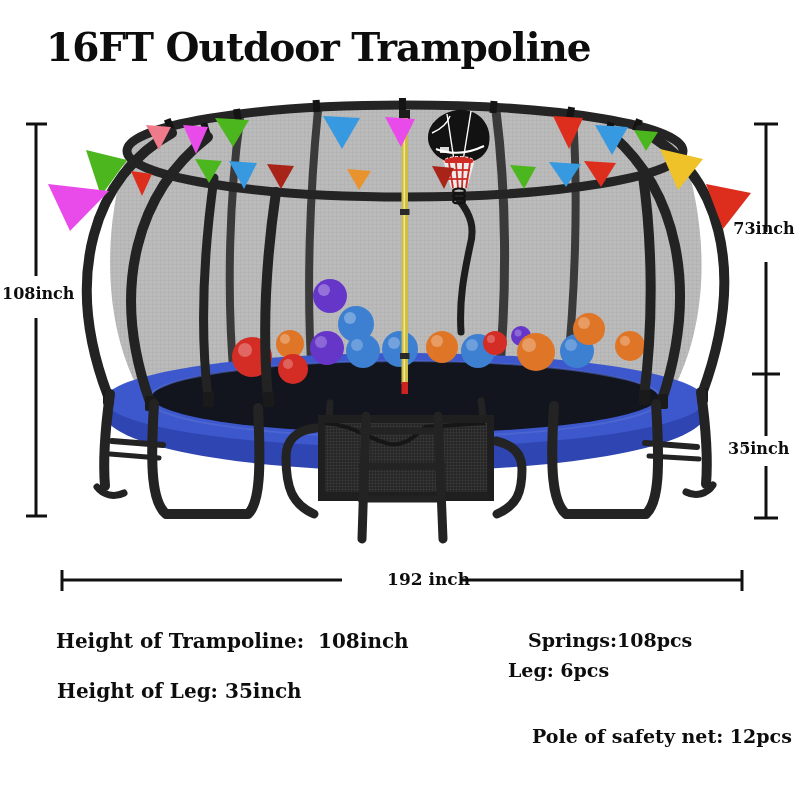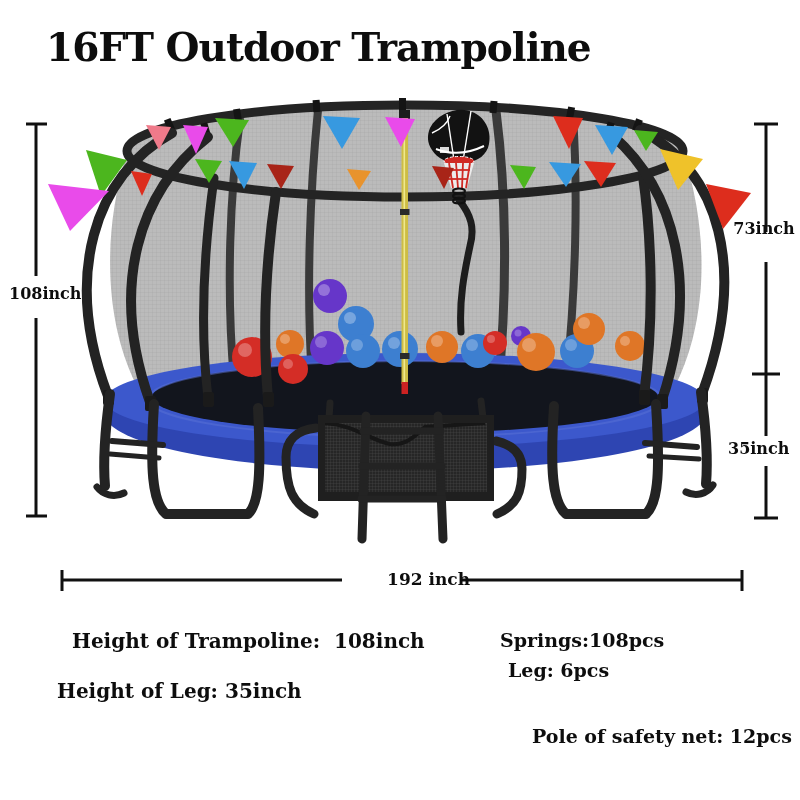--- a/index.html
+++ b/index.html
@@ -2,27 +2,27 @@
 <html><head>
 <meta charset="utf-8">
 <style>
   html,body{margin:0;padding:0;background:#ffffff;}
   .stage{position:relative;width:800px;height:800px;background:#ffffff;overflow:hidden;
          font-family:"DejaVu Serif","Liberation Serif",serif;}
   .stage svg{position:absolute;left:0;top:0;}
   .lbl{position:absolute;font-weight:bold;color:#0d0d0d;white-space:pre;}
   .title{left:46px;top:24px;font-size:39px;letter-spacing:-1px;}
   .dim{font-size:16px;}
-  .dim-total{left:9px;top:284px;width:64px;text-align:right;}
+  .dim-total{left:2px;top:284px;width:64px;text-align:right;}
   .dim-net{left:728px;top:219px;width:72px;text-align:center;}
   .dim-leg{left:728px;top:439px;width:72px;text-align:left;}
   .dim-diam{left:330px;top:569px;width:140px;text-align:right;font-size:17px;}
-  .specL1{left:72px;top:629px;font-size:20px;}
+  .specL1{left:56px;top:629px;font-size:20px;}
   .specL2{left:57px;top:679px;font-size:20px;}
-  .specR1{left:500px;top:629px;font-size:19px;}
+  .specR1{left:528px;top:629px;font-size:19px;}
   .specR2{left:508px;top:659px;font-size:19px;}
   .specR3{left:532px;top:725px;font-size:19px;}
 </style>
 </head>
 <body>
 
 <div class="stage">
 
 <svg width="800" height="800" viewBox="0 0 800 800">
   <defs>

